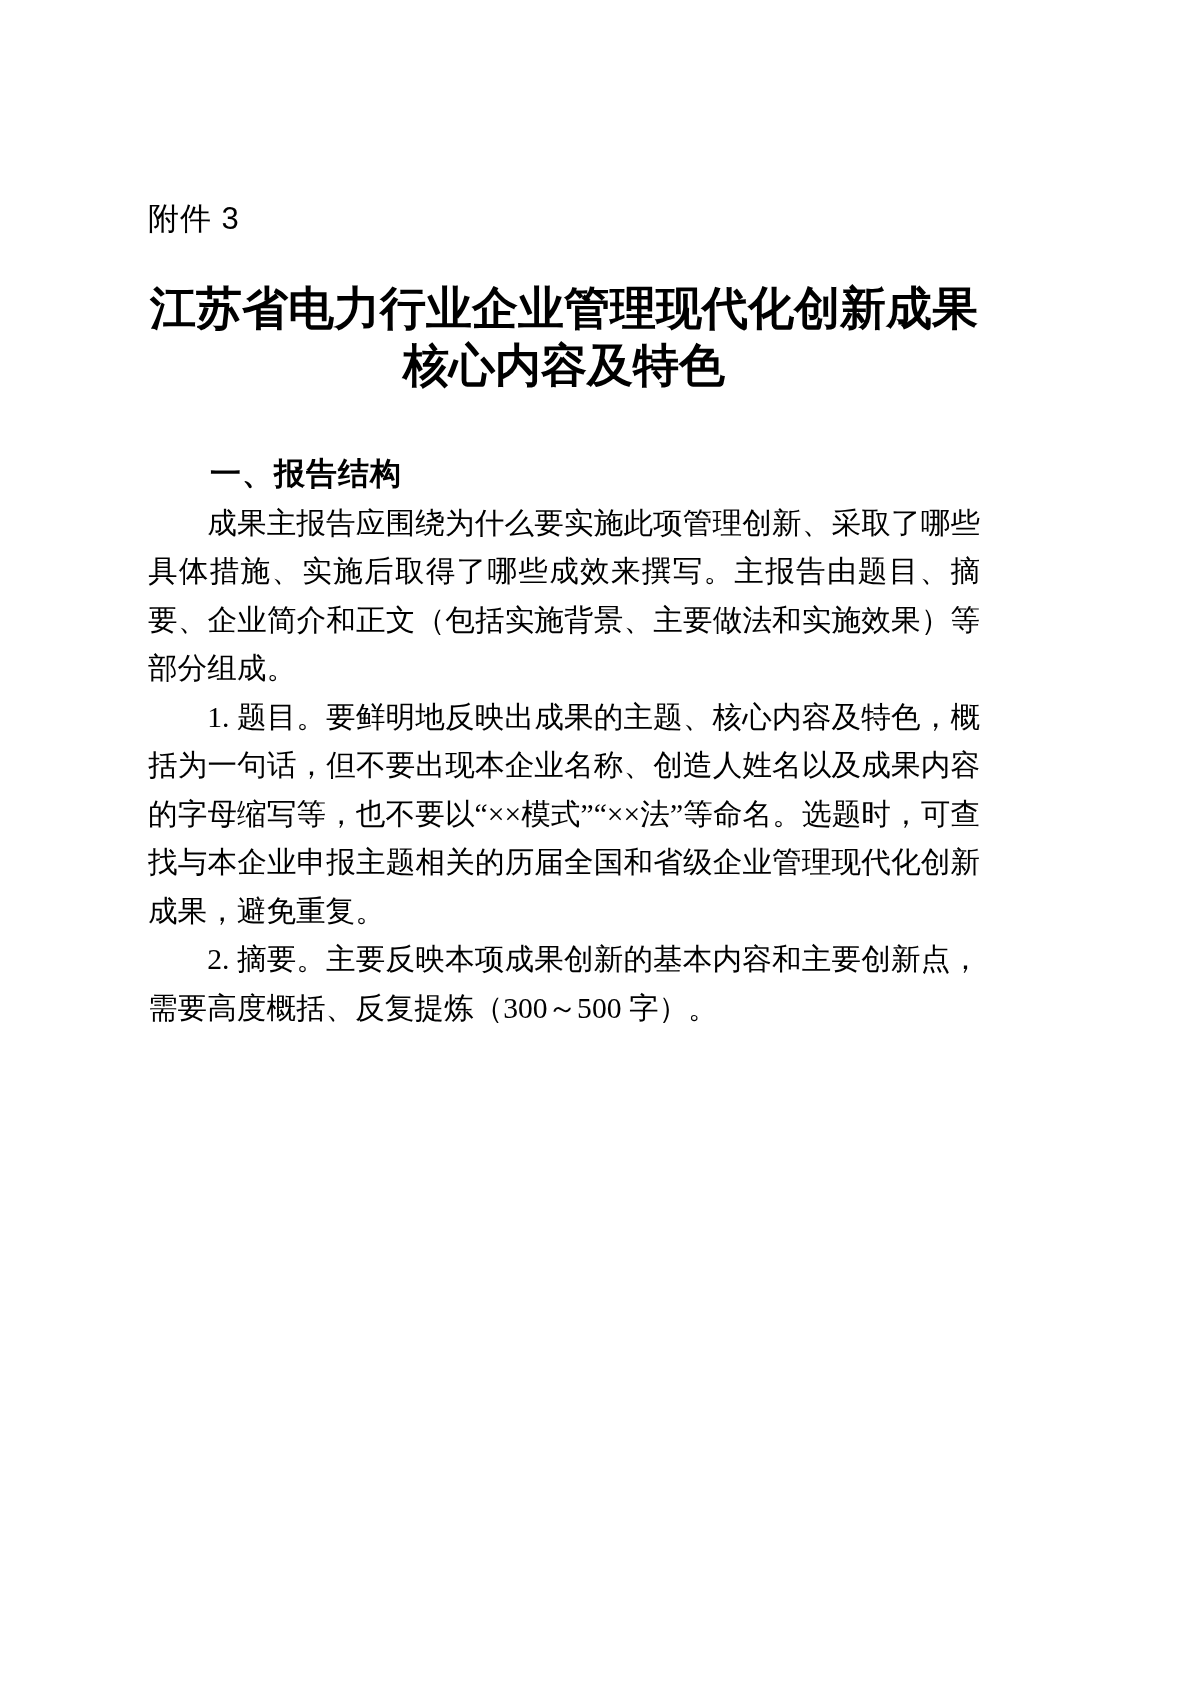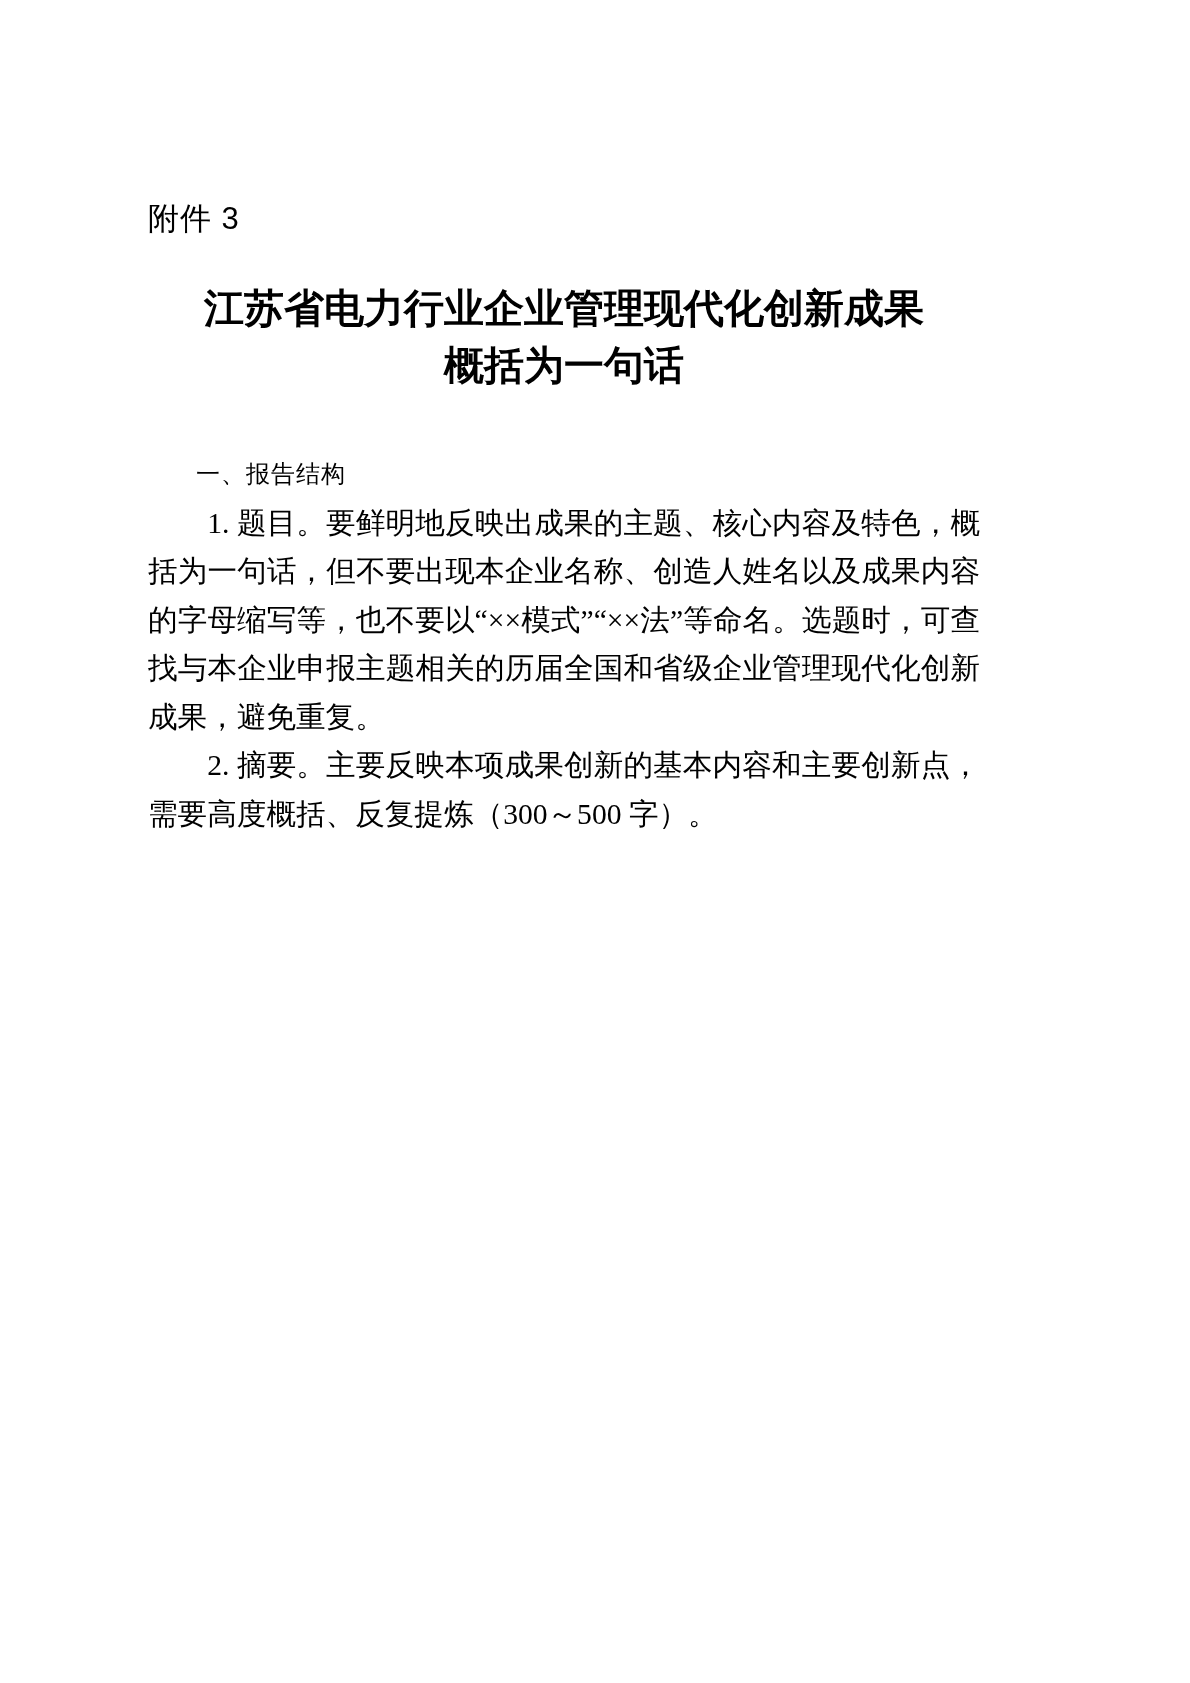--- a/index.html
+++ b/index.html
@@ -24,42 +24,42 @@
     font-size: 31px;
     font-weight: 500;
     line-height: 42px;
     letter-spacing: 1px;
     color: #000000;
   }
   .doc-title {
     margin: 40px 0 0 0;
     text-align: center;
     font-family: "Liberation Serif", "DejaVu Serif", serif;
-    font-size: 40px;
+    font-size: 46px;
     font-weight: bold;
     line-height: 57px;
     color: #000000;
   }
   .body-text {
     margin-top: 56px;
     font-size: 29.6px;
     line-height: 48.5px;
     text-align: justify;
     text-justify: inter-ideograph;
   }
   .body-text p {
     margin: 0;
     text-indent: 2em;
   }
   .section-heading {
     margin: 12px 0 6px 0;
     text-indent: 2em;
     font-family: "Liberation Sans", "DejaVu Sans", sans-serif;
-    font-weight: normal;
-    font-size: 24px;
+    font-weight: bold;
+    font-size: 31px;
     line-height: 48.5px;
     letter-spacing: 1px;
   }
   .page-number {
     position: absolute;
     top: 1516px;
     right: 222px;
     font-family: "Liberation Serif", "DejaVu Serif", serif;
     font-size: 37px;
     letter-spacing: 3px;
@@ -68,28 +68,29 @@
 </style>
 </head>
 <body>
 
 <div class="page">
 
   <div class="attachment-label">附件 3</div>
 
   <h1 class="doc-title">
     <span>江苏省电力行业企业管理现代化创新成果</span><br>
-    <span>概括为一句话</span>
+    <span>核心内容及特色</span>
   </h1>
 
   <div class="body-text">
 
 
     <p class="section-heading">一、报告结构</p>
 
+    <p>成果主报告应围绕为什么要实施此项管理创新、采取了哪些具体措施、实施后取得了哪些成效来撰写。主报告由题目、摘要、企业简介和正文（包括实施背景、主要做法和实施效果）等部分组成。</p>
 
     <p>1. 题目。要鲜明地反映出成果的主题、核心内容及特色，概括为一句话，但不要出现本企业名称、创造人姓名以及成果内容的字母缩写等，也不要以“××模式”“××法”等命名。选题时，可查找与本企业申报主题相关的历届全国和省级企业管理现代化创新成果，避免重复。</p>
 
     <p>2. 摘要。主要反映本项成果创新的基本内容和主要创新点，需要高度概括、反复提炼（300～500 字）。</p>
 
   </div>
 
   <div class="page-number">— 13 —</div>
 
 </div>

